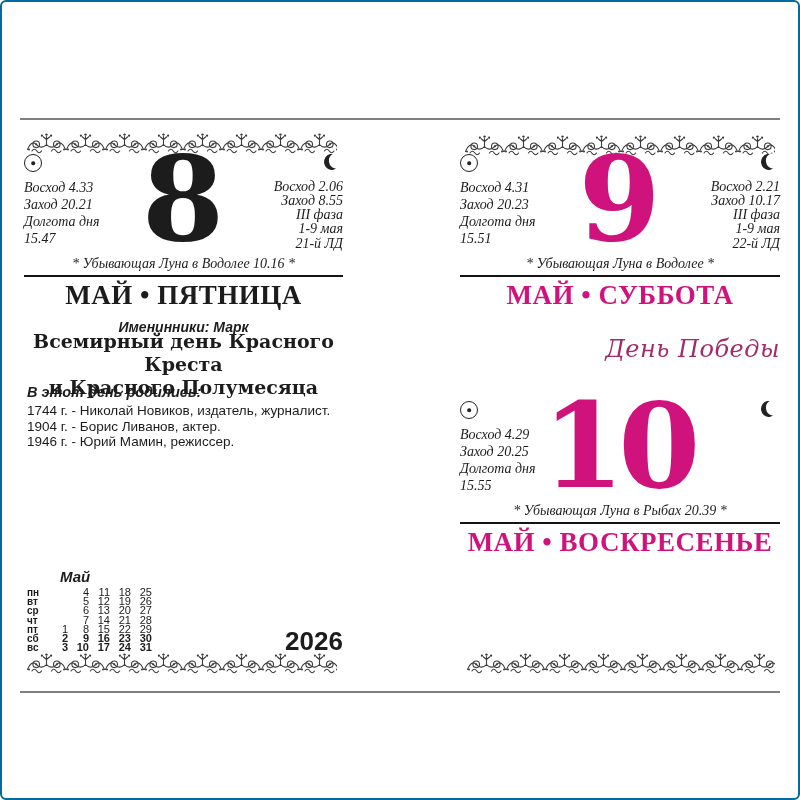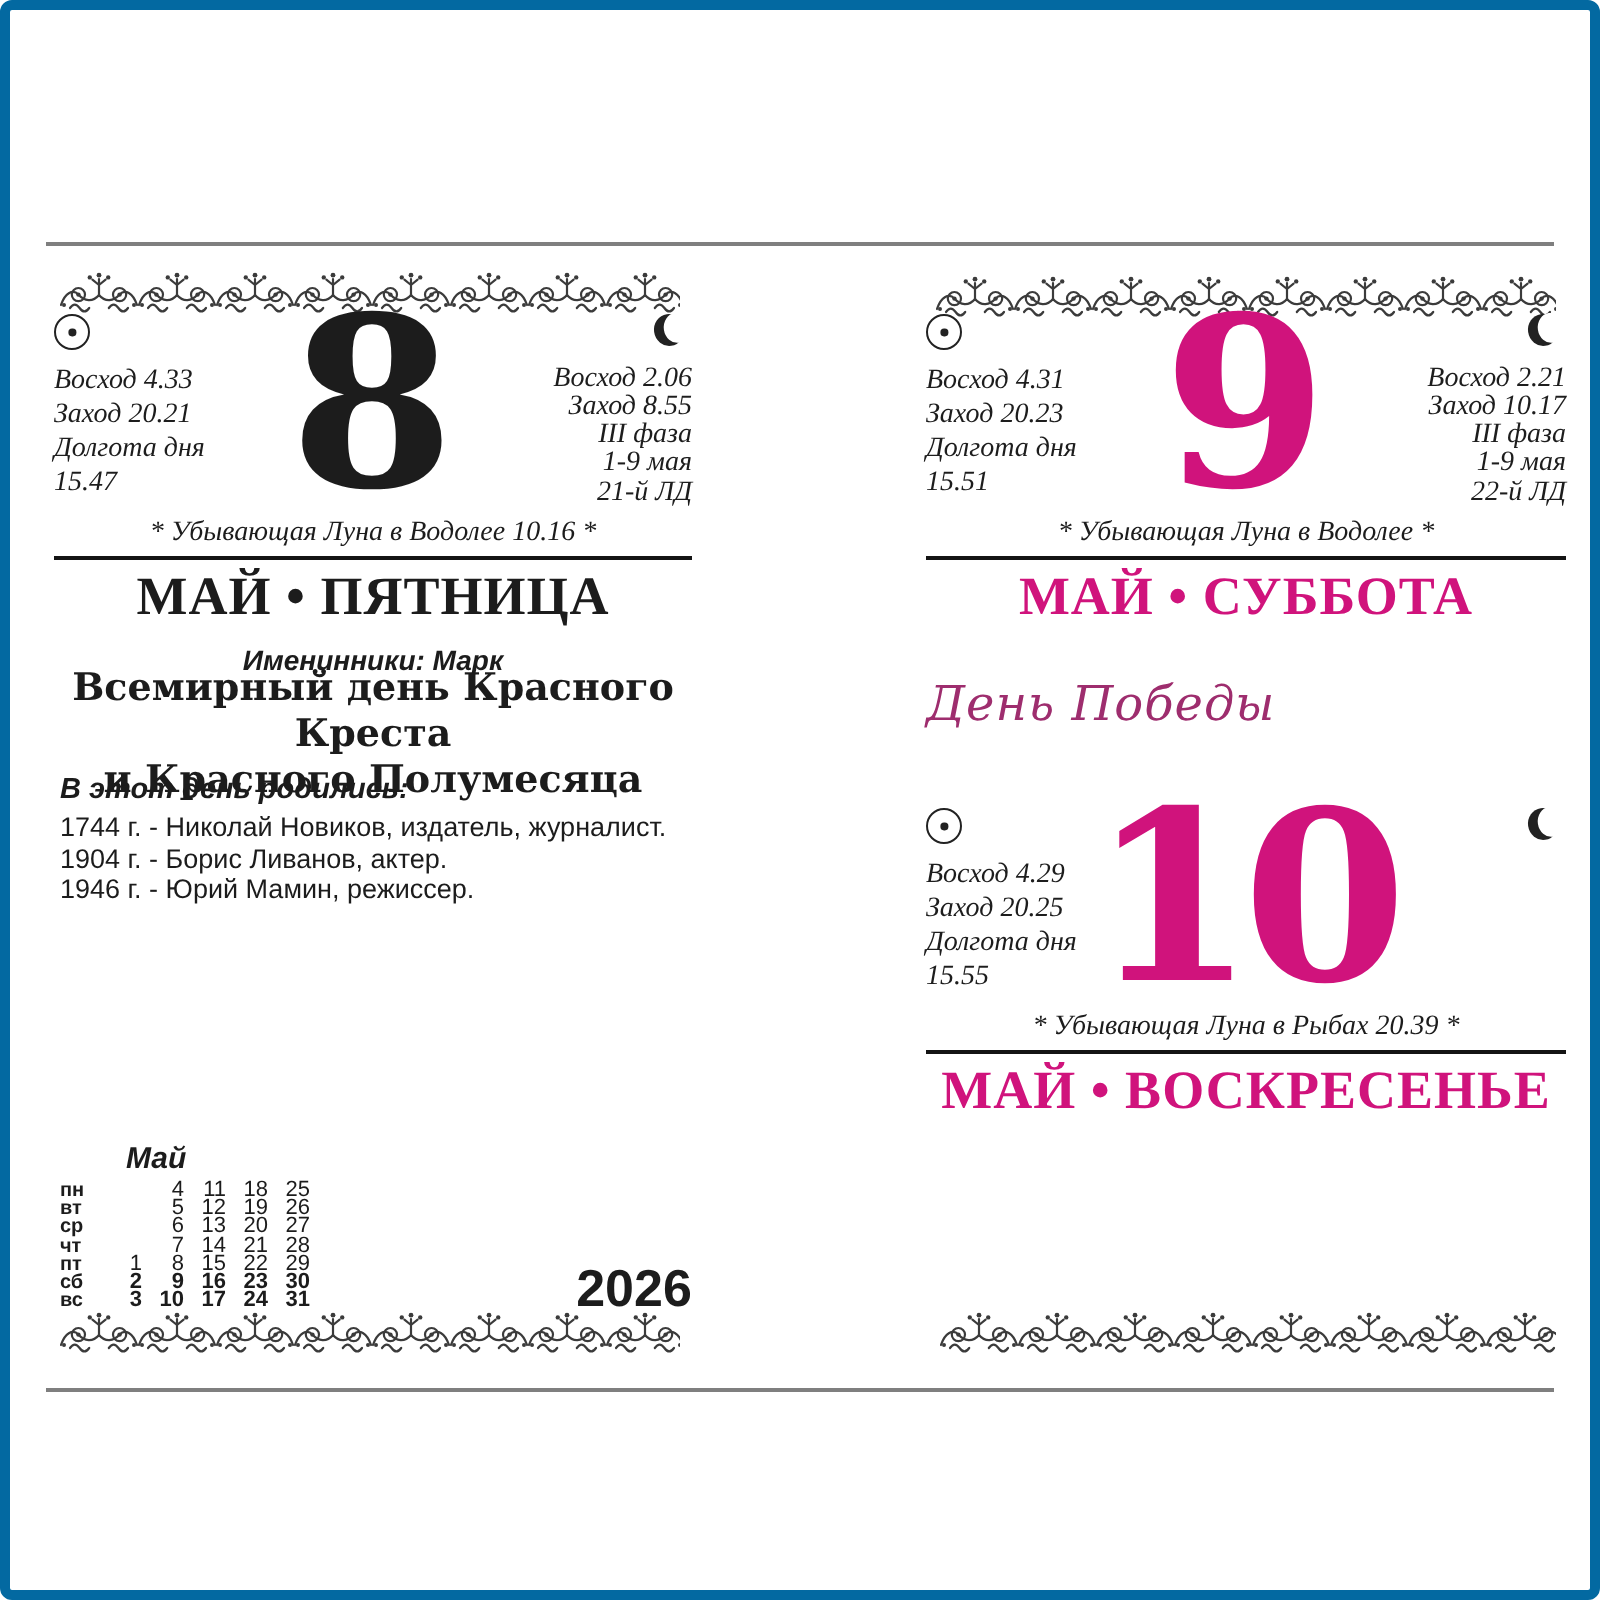--- a/index.html
+++ b/index.html
@@ -1,17 +1,17 @@
 <!DOCTYPE html>
 <html><head>
 <meta charset="utf-8">
 <style>
   html,body{margin:0;padding:0;background:#fff;}
   .stage{position:relative;width:800px;height:800px;background:#fff;overflow:hidden;
-         border:5px solid #0369a1;border-radius:6px;box-sizing:border-box;
+         border:2px solid #0369a1;border-radius:6px;box-sizing:border-box;
          font-family:"Liberation Sans",sans-serif;color:#1c1c1c;}
   .edge{position:absolute;height:2px;background:#7f7f7f;}
   .pagewrap{position:absolute;left:0;top:0;width:100%;height:100%;}
   .ornament{position:absolute;height:22px;}
   .ornament svg{display:block;}
 
   .daysec{position:absolute;}
   .dayhead{display:flex;justify-content:space-between;align-items:flex-start;height:100px;}
   .astro{width:100px;}
   .astro.moonside{width:104px;text-align:right;}
@@ -23,21 +23,21 @@
           font-weight:700;font-size:118px;line-height:94px;margin-top:-2px;letter-spacing:-3px;}
   .pink{color:#d0137c;}
   .zodiac{font:italic 14px "Liberation Serif",serif;text-align:center;margin-top:2px;}
   .rule{height:2.5px;background:#141414;margin-top:2.5px;}
   .page-title{font-family:Liberation Serif, serif;font-weight:700;
               font-size:27px;text-align:center;margin-top:3px;letter-spacing:.5px;}
   .namedays{font:italic 700 14px "Liberation Sans",sans-serif;text-align:center;margin-top:8px;}
 
   .holiday{position:absolute;text-align:center;font-family:"DejaVu Serif","Liberation Serif",serif;
            font-weight:700;font-size:19px;line-height:1.22;}
-  .victory{position:absolute;text-align:left;font:italic 24px "DejaVu Serif","Liberation Serif",serif;
+  .victory{position:absolute;text-align:right;font:italic 24px "DejaVu Serif","Liberation Serif",serif;
            color:#9e2d6e;letter-spacing:.5px;}
   .born{position:absolute;font-size:13.5px;line-height:1.16;}
   .born .bhead{font:italic 700 14.5px "Liberation Sans",sans-serif;margin-bottom:3px;}
 
   .minical{position:absolute;}
   .minical .mtitle{font:italic 700 15px "Liberation Sans",sans-serif;margin-left:33px;margin-bottom:3px;}
   .minical table{border-collapse:collapse;}
   .minical th{font:700 10px "Liberation Sans",sans-serif;text-align:left;width:20px;padding:0;line-height:9.2px;}
   .minical td{font:11px "Liberation Sans",sans-serif;text-align:right;width:21px;padding:0;line-height:9.2px;}
   .minical tr.b th,.minical tr.b td{font-weight:700;}

